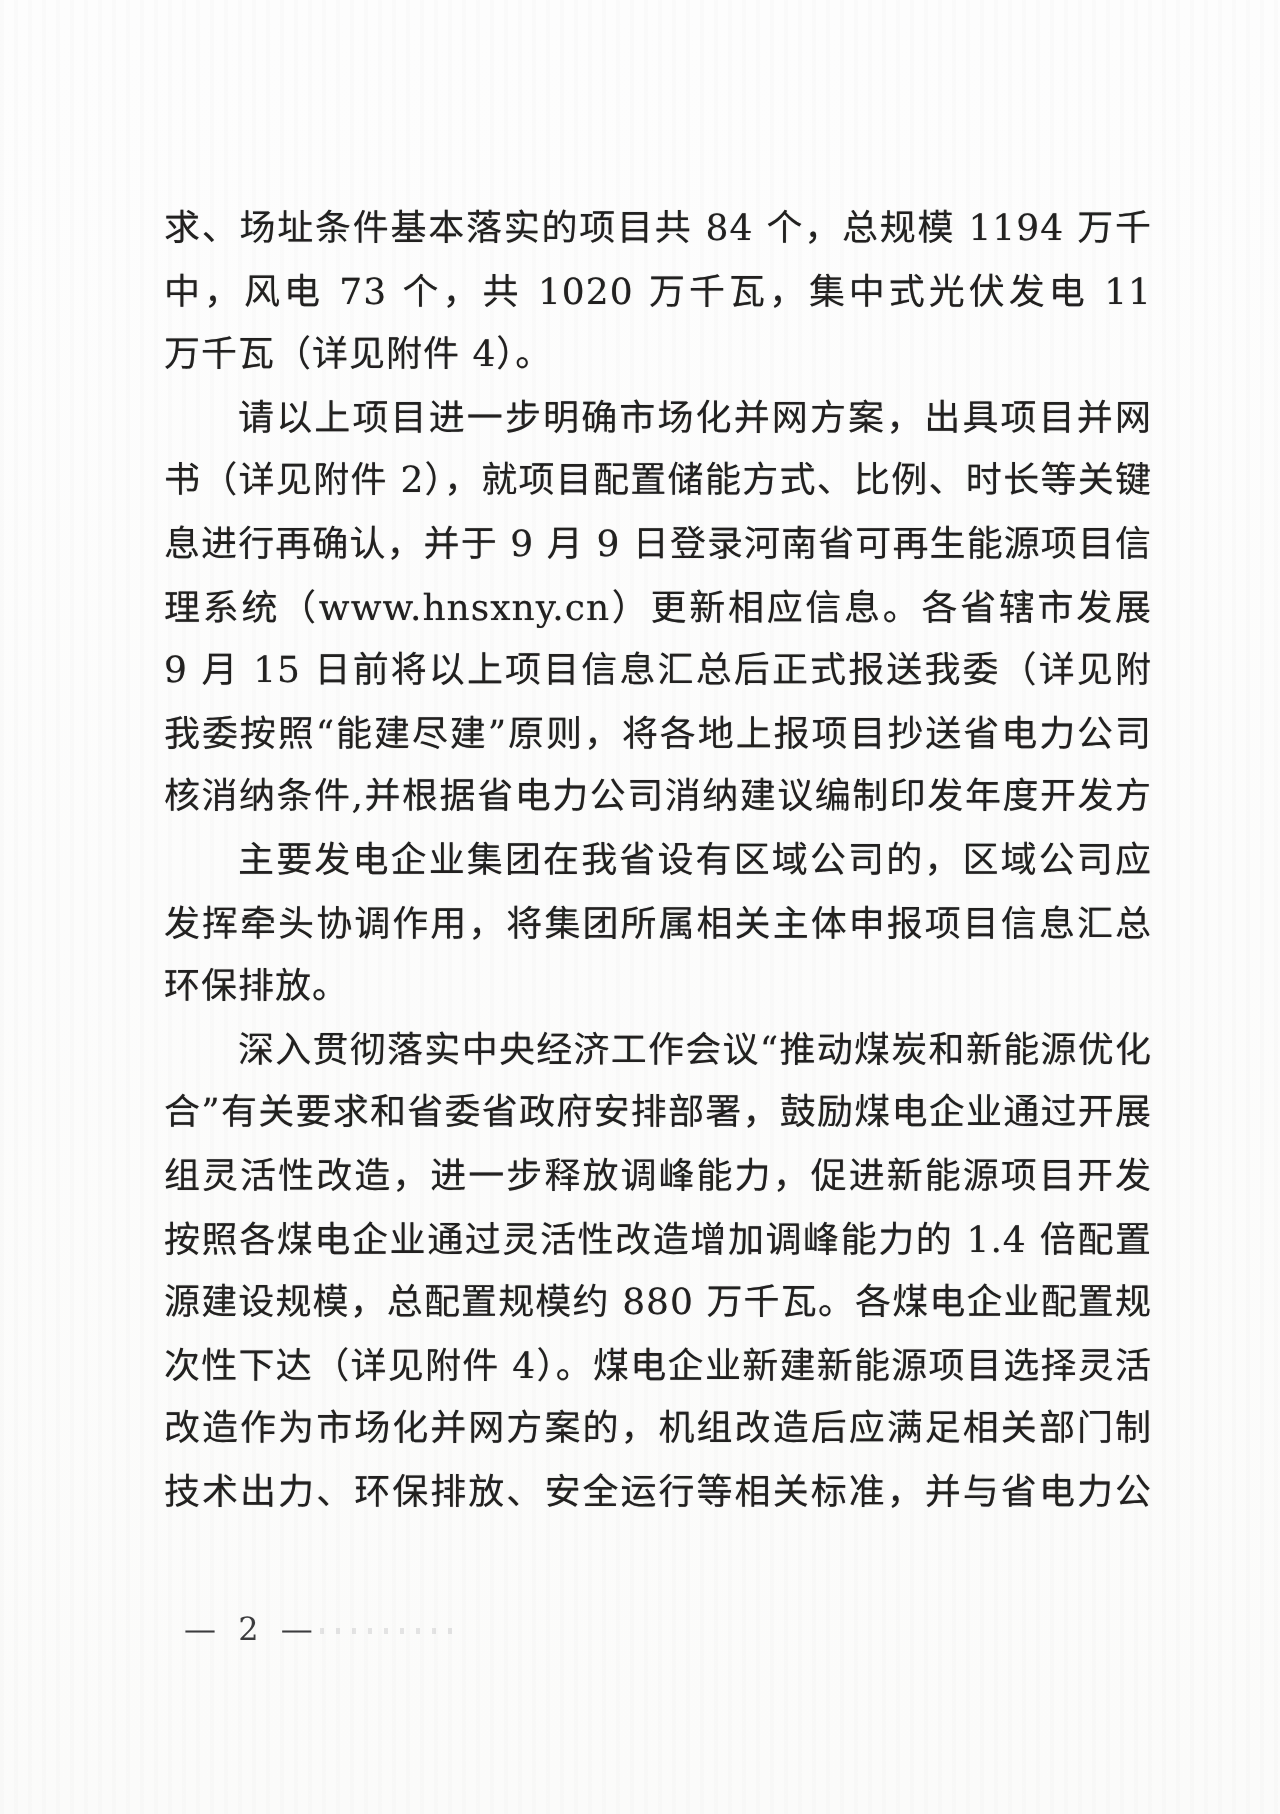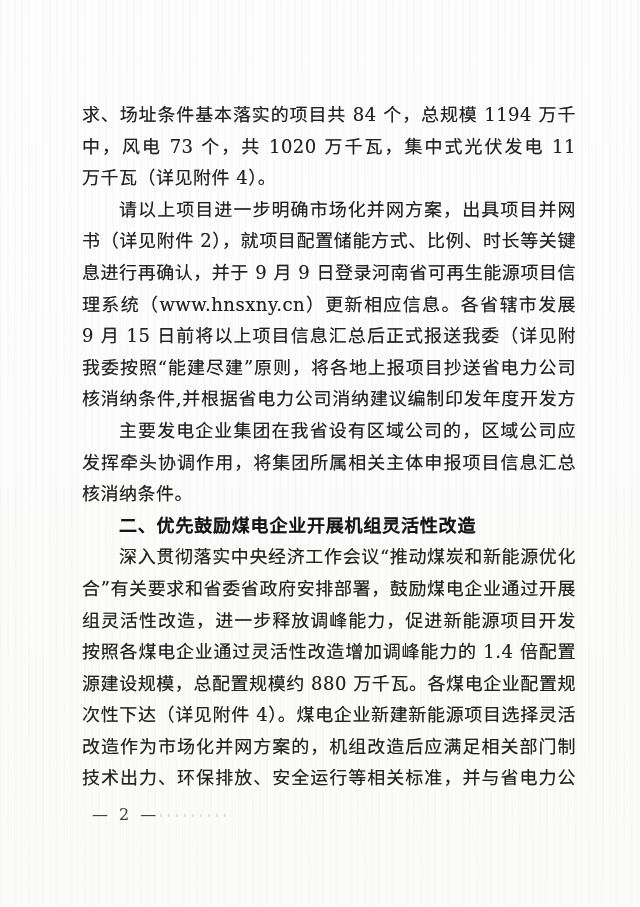--- a/index.html
+++ b/index.html
@@ -81,22 +81,21 @@
       <div class="line">万千瓦（详见附件 4）。</div>
       <div class="line indent stretch">请以上项目进一步明确市场化并网方案，出具项目并网承诺</div>
       <div class="line stretch">书（详见附件 2），就项目配置储能方式、比例、时长等关键信</div>
       <div class="line stretch">息进行再确认，并于 9 月 9 日登录河南省可再生能源项目信息管</div>
       <div class="line stretch">理系统（www.hnsxny.cn）更新相应信息。各省辖市发展改革委于</div>
       <div class="line stretch">9 月 15 日前将以上项目信息汇总后正式报送我委（详见附件 3）。</div>
       <div class="line stretch">我委按照“能建尽建”原则，将各地上报项目抄送省电力公司校</div>
       <div class="line stretch">核消纳条件,并根据省电力公司消纳建议编制印发年度开发方案。</div>
       <div class="line indent stretch">主要发电企业集团在我省设有区域公司的，区域公司应主动</div>
       <div class="line stretch">发挥牵头协调作用，将集团所属相关主体申报项目信息汇总后同</div>
-      <div class="line">核消纳条件。</div>
-      <div class="line indent heading">二、优先鼓励煤电企业开展机组灵活性改造</div>
+      <div class="line">环保排放。</div>
       <div class="line indent stretch">深入贯彻落实中央经济工作会议“推动煤炭和新能源优化组</div>
       <div class="line stretch">合”有关要求和省委省政府安排部署，鼓励煤电企业通过开展机</div>
       <div class="line stretch">组灵活性改造，进一步释放调峰能力，促进新能源项目开发建设。</div>
       <div class="line stretch">按照各煤电企业通过灵活性改造增加调峰能力的 1.4 倍配置新能</div>
       <div class="line stretch">源建设规模，总配置规模约 880 万千瓦。各煤电企业配置规模一</div>
       <div class="line stretch">次性下达（详见附件 4）。煤电企业新建新能源项目选择灵活性</div>
       <div class="line stretch">改造作为市场化并网方案的，机组改造后应满足相关部门制定的</div>
       <div class="line stretch">技术出力、环保排放、安全运行等相关标准，并与省电力公司就</div>
     </div>
   <div class="page-number">— 2 —</div>

